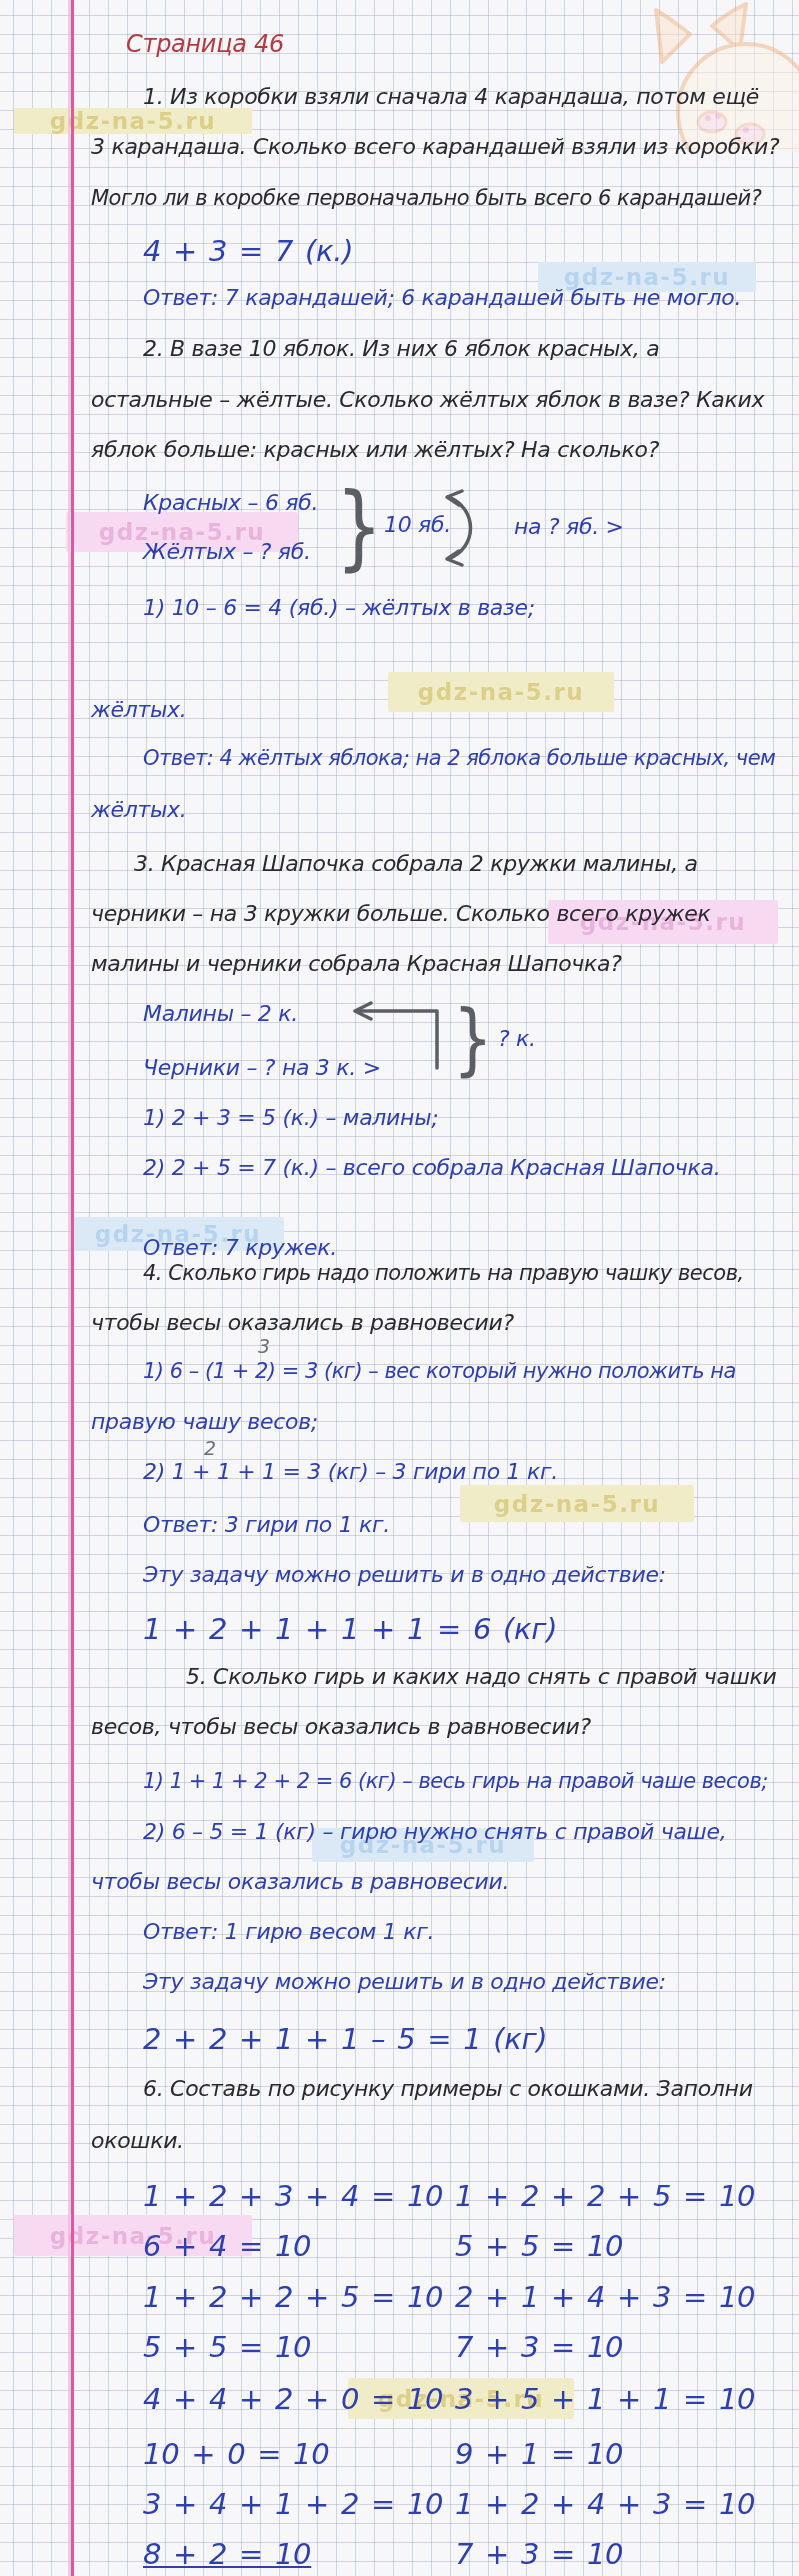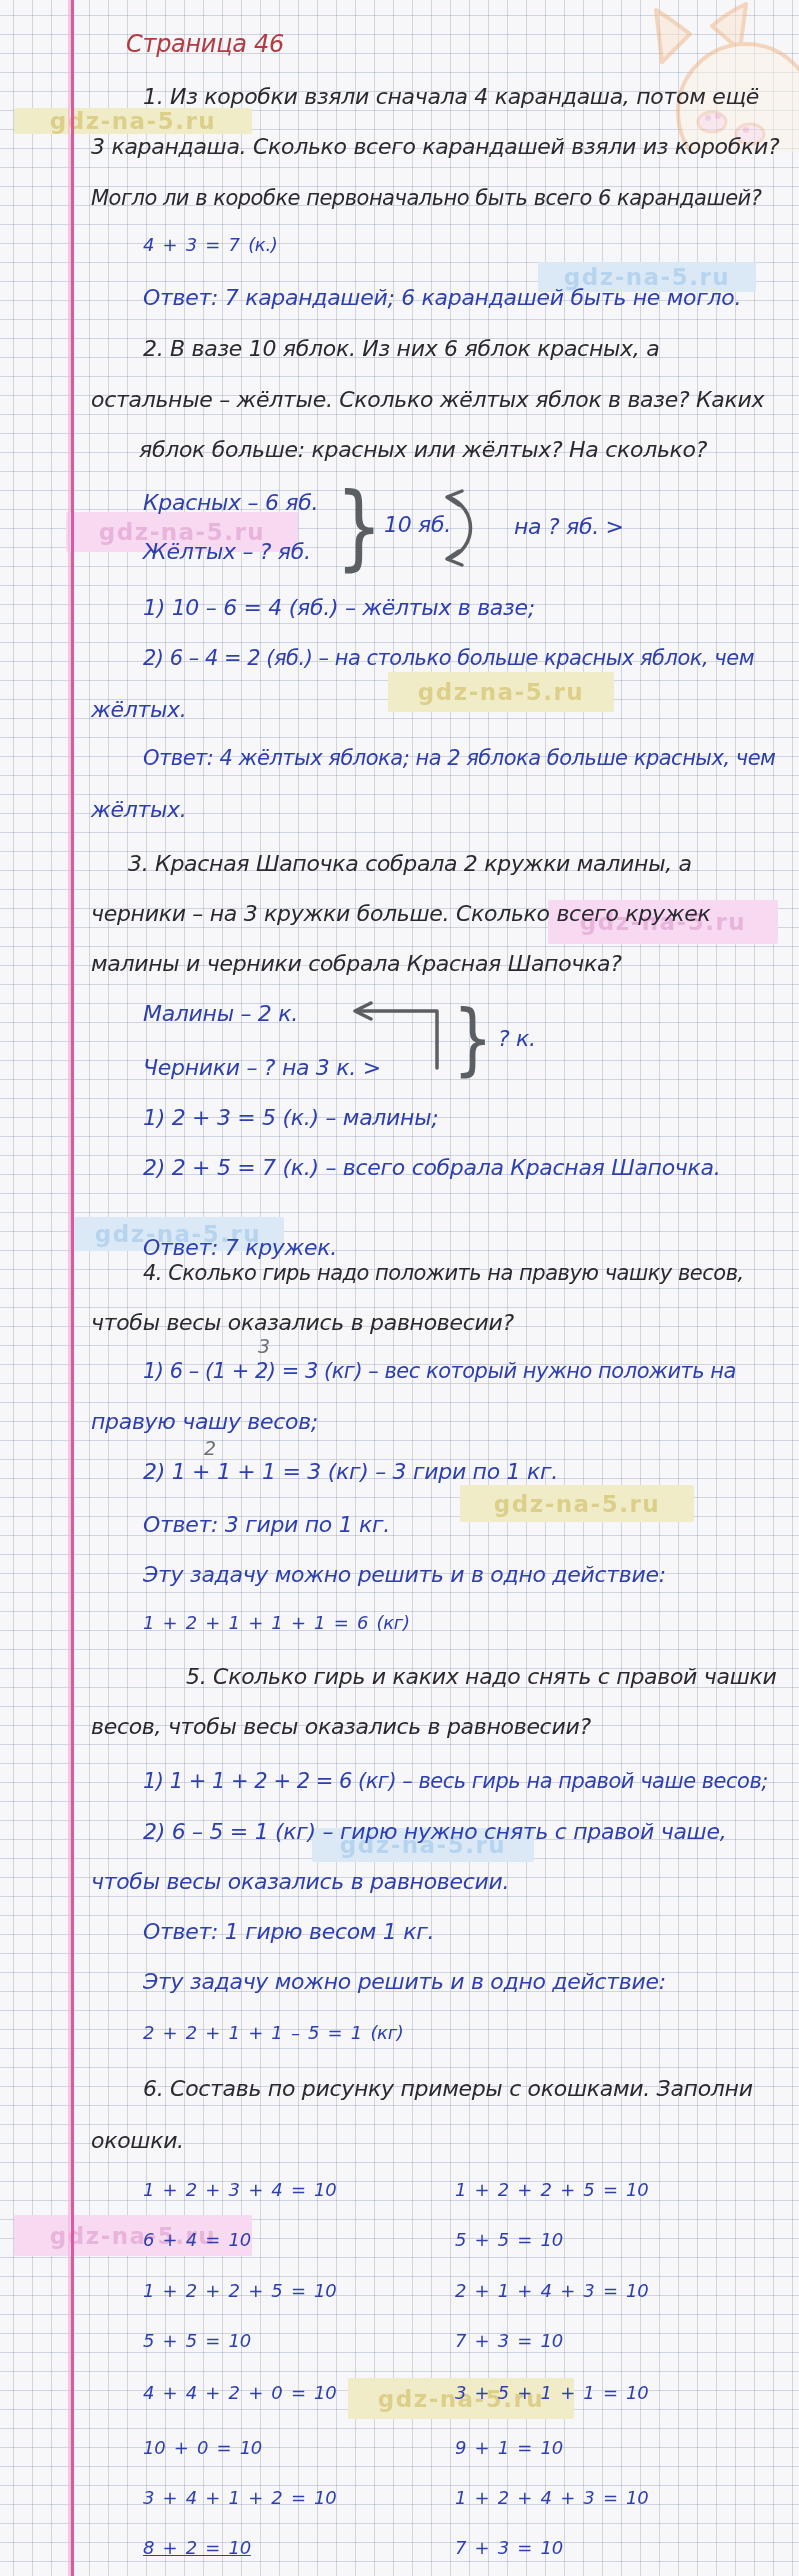--- a/index.html
+++ b/index.html
@@ -12,21 +12,21 @@
     background-size:19px 19px;
     background-position:-6px -4px;
     font-family:"DejaVu Sans", sans-serif;
   }
   .marginline{position:absolute; top:0; bottom:0; left:71px; width:3px; background:#e0569f; z-index:2;}
   .marginline-soft{position:absolute; top:0; bottom:0; left:68px; width:2px; background:#f3b4d8; opacity:.7; z-index:2;}
   .line{position:absolute; white-space:nowrap; z-index:3; font-style:italic; font-size:22px; line-height:1.2; letter-spacing:-0.3px;}
   .dark{color:#2a2930;}
   .blue{color:#2e3fae;}
   .red{color:#b43a41; font-size:24px;}
-  .eq{font-size:18px; word-spacing:3px;}
+  .eq{font-size:29px; word-spacing:3px;}
   .long{font-size:21px; letter-spacing:-0.5px;}
   .brace{position:absolute; z-index:2; color:#5b5e63; font-family:"DejaVu Sans",sans-serif; line-height:1; transform:scaleX(.8);}
   .pencil-digit{position:absolute; z-index:3; color:#6a6e74; font-size:19px; font-style:italic;}
   .wm{position:absolute; z-index:1; display:flex; align-items:center; justify-content:center; overflow:hidden;
       font-weight:bold; font-size:23px; letter-spacing:1.5px; border-radius:2px;}
   .wm-yellow{background:#f1ecc8; color:#dccf8a;}
   .wm-pink{background:#f7d9f1; color:#e8b4db;}
   .wm-blue{background:#dbe9f7; color:#b7d4ee;}
   .deco{position:absolute; z-index:2;}
   .mascot{position:absolute; z-index:1; opacity:.5;}
@@ -84,40 +84,39 @@
   <div class="line red" style="left:126px; top:30px;">Страница 46</div>
 
   <div class="line dark" style="left:143px; top:84px;">1. Из коробки взяли сначала 4 карандаша, потом ещё</div>
   <div class="line dark" style="left:91px;  top:134px;">3 карандаша. Сколько всего карандашей взяли из коробки?</div>
   <div class="line dark long" style="left:91px; top:186px;">Могло ли в коробке первоначально быть всего 6 карандашей?</div>
   <div class="line blue eq" style="left:143px; top:234px;">4 + 3 = 7 (к.)</div>
   <div class="line blue" style="left:143px; top:285px;">Ответ: 7 карандашей; 6 карандашей быть не могло.</div>
 
   <div class="line dark" style="left:143px; top:336px;">2. В вазе 10 яблок. Из них 6 яблок красных, а</div>
   <div class="line dark" style="left:91px;  top:387px;">остальные – жёлтые. Сколько жёлтых яблок в вазе? Каких</div>
-  <div class="line dark" style="left:91px;  top:437px;padding-left:48px;">яблок больше: красных или жёлтых? На сколько?</div>
+  <div class="line dark" style="left:91px;  top:437px;">яблок больше: красных или жёлтых? На сколько?</div>
 
   <div class="line blue" style="left:143px; top:490px;">Красных – 6 яб.</div>
   <div class="line blue" style="left:143px; top:539px;">Жёлтых – ? яб.</div>
   <div class="brace" style="left:330px; top:482px; font-size:92px;">}</div>
   <div class="line blue" style="left:384px; top:512px;">10 яб.</div>
   <svg class="deco" style="left:438px; top:488px;" width="70" height="80" viewBox="0 0 70 80">
     <path d="M10,9 C40,20 40,60 10,71" fill="none" stroke="#5b5e63" stroke-width="3.5" stroke-linecap="round"></path>
     <path d="M24,3 L9,9 L21,17" fill="none" stroke="#5b5e63" stroke-width="3.5" stroke-linecap="round" stroke-linejoin="round"></path>
     <path d="M24,77 L9,71 L21,63" fill="none" stroke="#5b5e63" stroke-width="3.5" stroke-linecap="round" stroke-linejoin="round"></path>
   </svg>
   <div class="line blue" style="left:514px; top:514px;">на ? яб. &gt;</div>
 
   <div class="line blue" style="left:143px; top:595px;">1) 10 – 6 = 4 (яб.) – жёлтых в вазе;</div>
-  <div class="line blue long" style="left:143px; top:646px;">2) 6 – 4 = 2 (яб.) – на столько больше красных яблок, чем</div>
   <div class="line blue" style="left:91px; top:697px;">жёлтых.</div>
   <div class="line blue long" style="left:143px; top:746px;">Ответ: 4 жёлтых яблока; на 2 яблока больше красных, чем</div>
   <div class="line blue" style="left:91px; top:797px;">жёлтых.</div>
 
-  <div class="line dark" style="left:128px; top:851px;">3. Красная Шапочка собрала 2 кружки малины, а</div>
+  <div class="line dark" style="left:134px; top:851px;">3. Красная Шапочка собрала 2 кружки малины, а</div>
   <div class="line dark" style="left:91px;  top:901px;">черники – на 3 кружки больше. Сколько всего кружек</div>
   <div class="line dark" style="left:91px;  top:951px;">малины и черники собрала Красная Шапочка?</div>
 
   <div class="line blue" style="left:143px; top:1001px;">Малины – 2 к.</div>
   <svg class="deco" style="left:345px; top:1000px;" width="100" height="75" viewBox="0 0 100 75">
     <path d="M92,68 L92,11 L12,11" fill="none" stroke="#5b5e63" stroke-width="3.5" stroke-linecap="round" stroke-linejoin="round"></path>
     <path d="M26,3 L10,11 L26,19" fill="none" stroke="#5b5e63" stroke-width="3.5" stroke-linecap="round" stroke-linejoin="round"></path>
   </svg>
   <div class="brace" style="left:448px; top:1000px; font-size:78px;">}</div>
   <div class="line blue" style="left:498px; top:1026px;">? к.</div>

